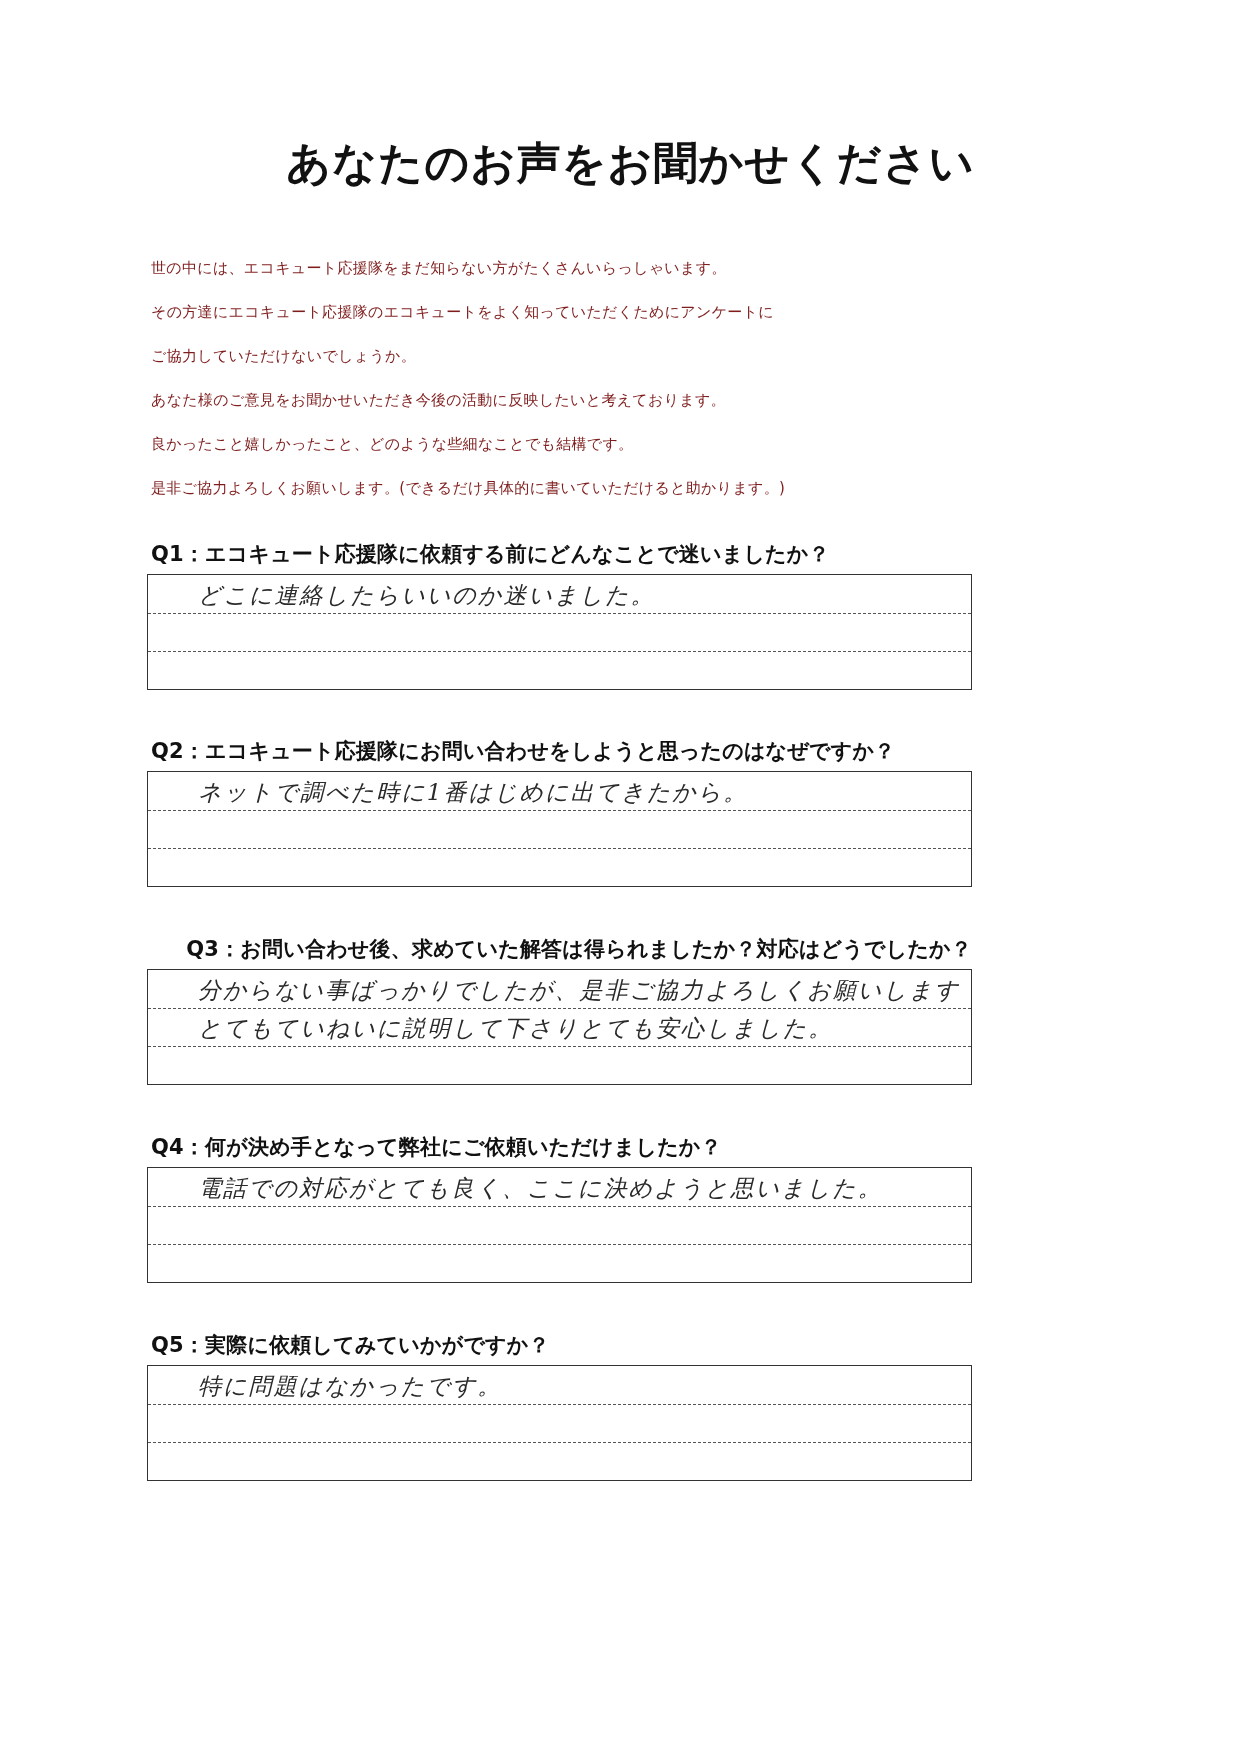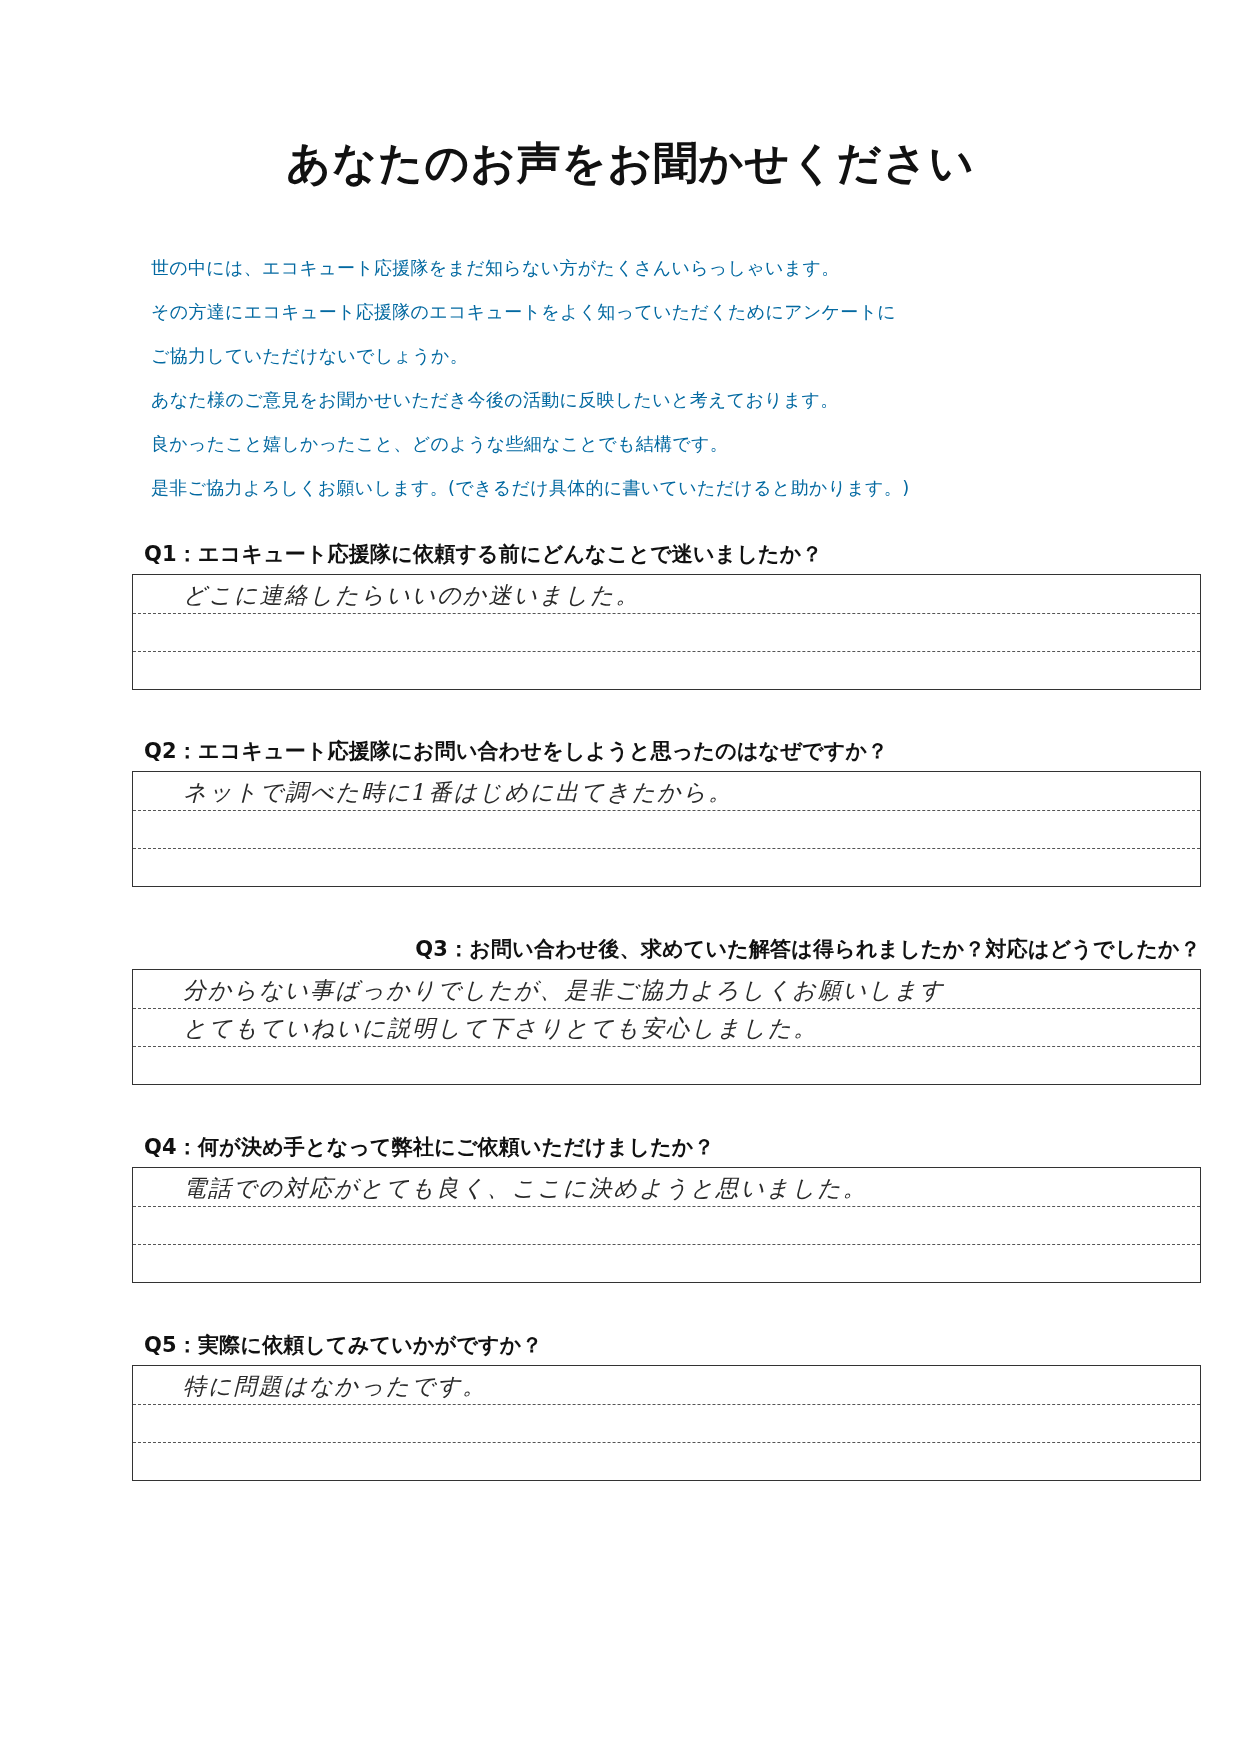--- a/index.html
+++ b/index.html
@@ -1,24 +1,24 @@
 <!DOCTYPE html>
 <html><head>
 <meta charset="utf-8">
 <style>
   html, body { margin:0; padding:0; background:#ffffff; }
   body { width:1241px; height:1754px; position:relative; overflow:hidden;
          font-family:"DejaVu Sans", "Liberation Sans", sans-serif; color:#1a1a1a; }
   .title { position:absolute; left:0; width:1241px; top:134px; text-align:center;
            font-size:44px; font-weight:bold; letter-spacing:1px; color:#111;margin-left:10px; }
   .intro { position:absolute; left:151px; top:246px; width:960px; }
-  .intro p { margin:0; font-size:18px; line-height:44px; color:#0369a1; white-space:nowrap; letter-spacing:0.3px; }
-  .q { position:absolute; left:132px; width:1069px; }
+  .intro p { margin:0; font-size:15px; line-height:44px; color:#7f1d1d; white-space:nowrap; letter-spacing:0.3px; }
+  .q { position:absolute; left:139px; width:833px; }
   .q-label { font-size:21px; font-weight:bold; color:#111; margin:0 0 6px 12px; white-space:nowrap; letter-spacing:0.2px; }
-  .q-box { border:1.5px solid #333; height:116px; box-sizing:border-box; position:relative; }
+  .q-box { border:1.5px solid #333; height:116px; box-sizing:border-box; position:relative;margin-left:8px; }
   .q-line { height:38.5px; box-sizing:border-box; border-bottom:1px dashed #555; position:relative; }
   .q-line:last-child { border-bottom:none; }
   .hand { position:absolute; left:50px; bottom:2px; font-family:"DejaVu Serif", serif;
           font-size:23px; color:#2a2a2a; white-space:nowrap; font-style:italic; letter-spacing:2px; }
 </style>
 </head>
 <body>
 
 <div class="title">あなたのお声をお聞かせください</div>
 

